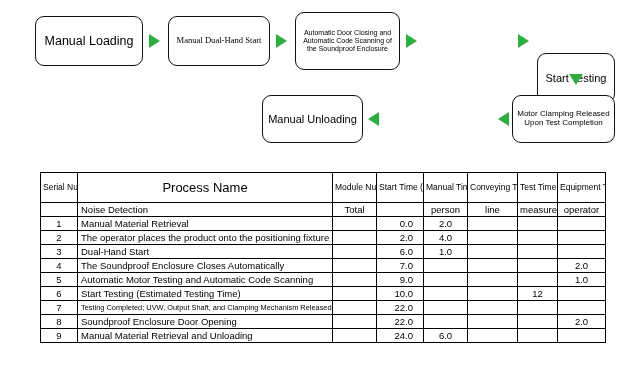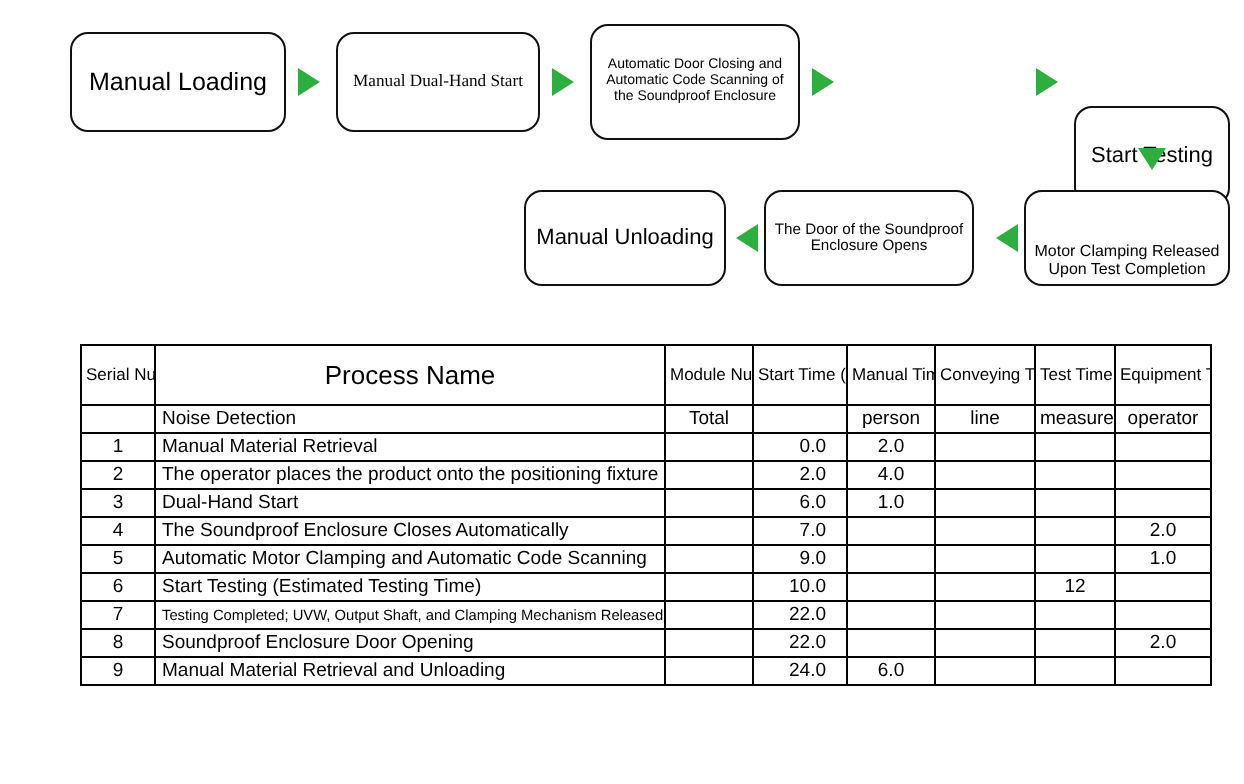--- a/index.html
+++ b/index.html
@@ -117,28 +117,25 @@
   <div class="arrow arrow-r" style="left:406px; top:34px;"></div>
 
   <div class="arrow arrow-r" style="left:518px; top:34px;"></div>
 
   <div class="node" style="left:537px; top:16px; width:78px; height:50px;margin-top:37px;">
     <span style="font-size:11px;">Start Testing</span>
   </div>
 
   <div class="arrow arrow-d" style="left:569px; top:74px;"></div>
 
-  <div class="node" style="left:512px; top:95px; width:103px; height:48px;align-items:flex-end;">
+  <div class="node" style="left:512px; top:95px; width:103px; height:48px;">
     <span style="font-size:8px;">Motor Clamping Released Upon Test Completion</span>
   </div>
   <div class="arrow arrow-l" style="left:498px; top:112px;"></div>
 
-  <div class="node" style="left:382px; top:95px; width:105px; height:48px;">
-    <span style="font-size:7.6px;">The Door of the Soundproof Enclosure Opens</span>
-  </div>
   <div class="arrow arrow-l" style="left:368px; top:112px;"></div>
 
   <div class="node" style="left:262px; top:95px; width:101px; height:48px;align-items:center;">
     <span style="font-size:11px;">Manual Unloading</span>
   </div>
 
 </div>
 
 <div id="table-wrap">
   <table>
@@ -211,21 +208,21 @@
         <td class="l">The Soundproof Enclosure Closes Automatically</td>
         <td class="c"></td>
         <td class="r">7.0</td>
         <td class="c"></td>
         <td class="c"></td>
         <td class="c"></td>
         <td class="c">2.0</td>
       </tr>
       <tr>
         <td class="c">5</td>
-        <td class="l">Automatic Motor Clamping and Automatic Code Scanning</td>
+        <td class="l">Automatic Motor Testing and Automatic Code Scanning</td>
         <td class="c"></td>
         <td class="r">9.0</td>
         <td class="c"></td>
         <td class="c"></td>
         <td class="c"></td>
         <td class="c">1.0</td>
       </tr>
       <tr>
         <td class="c">6</td>
         <td class="l">Start Testing (Estimated Testing Time)</td>

